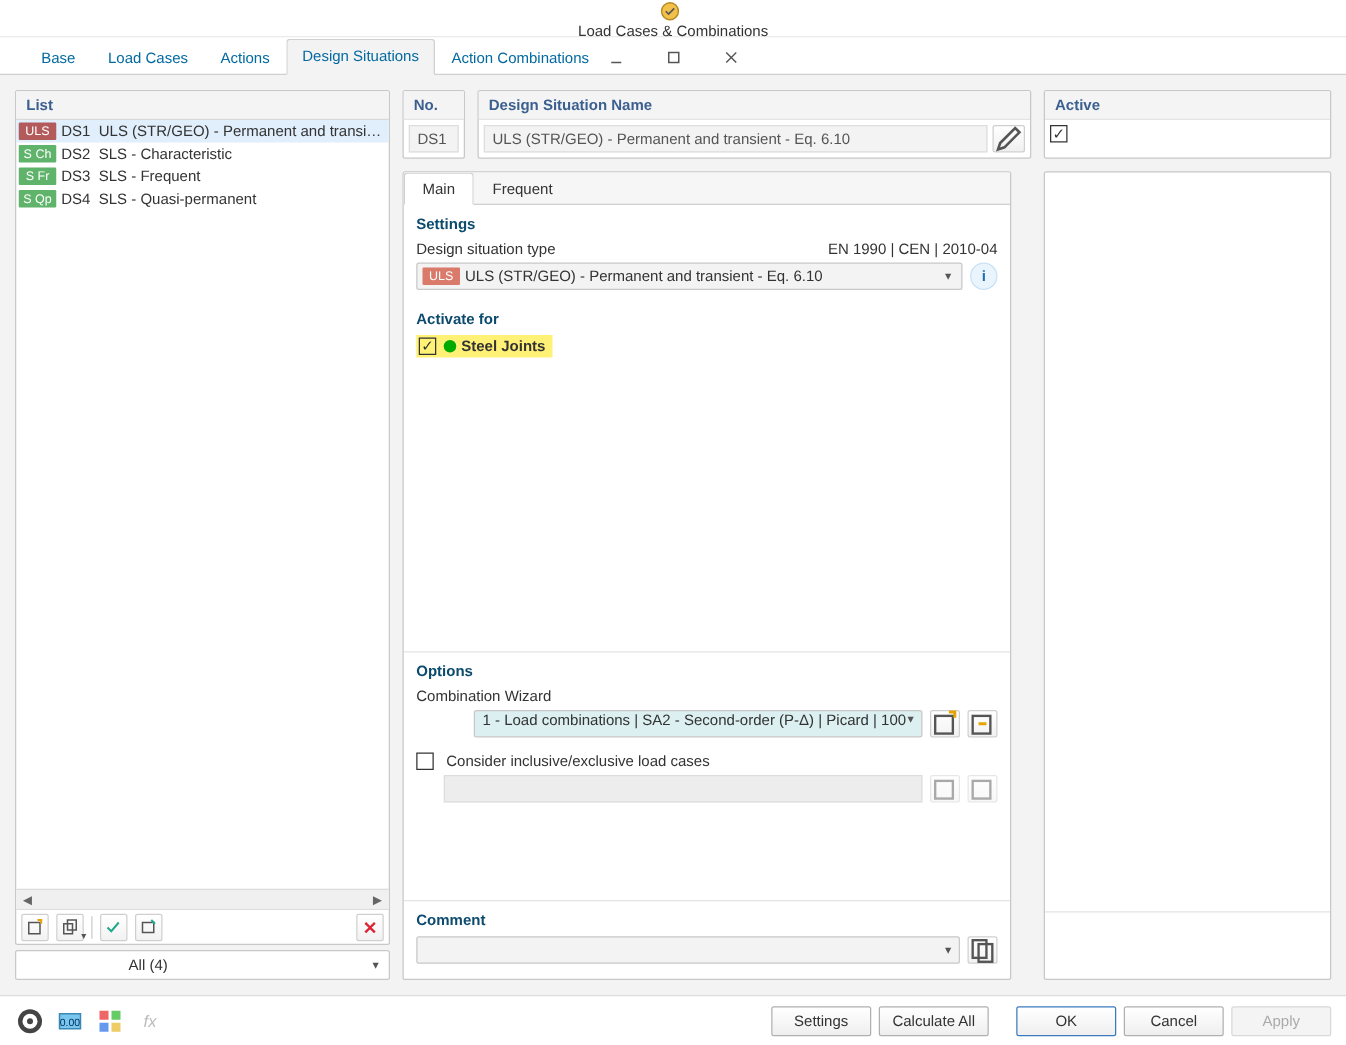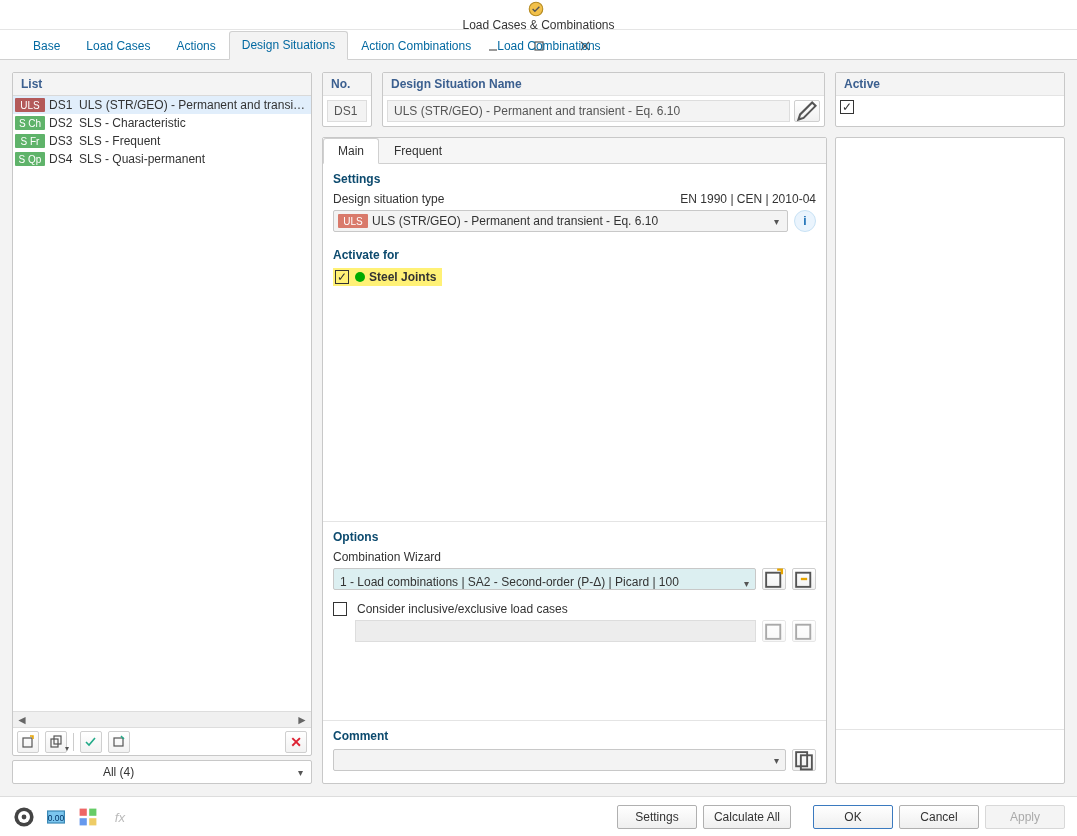--- a/index.html
+++ b/index.html
@@ -58,21 +58,21 @@
   .name-box { flex:1; }
   .active-box { width:230px; }
   .field-box { background:#fff; border:1px solid #c8c8c8; border-radius:2px; }
   .field-head { padding:4px 8px; font-weight:600; color:#3b5f8f; border-bottom:1px solid #e4e4e4; background:#f4f4f4; }
   .field-body { padding:4px; display:flex; align-items:center; gap:4px; }
   .ro-input { flex:1; height:22px; background:#f3f3f3; border:1px solid #ddd; padding:0 6px; display:flex; align-items:center; color:#555; }
   .edit-btn { width:26px; height:22px; border:1px solid #cfcfcf; background:linear-gradient(#fff,#f0f0f0); display:flex; align-items:center; justify-content:center; border-radius:2px; }
   .chk { width:14px; height:14px; border:1px solid #333; display:flex; align-items:center; justify-content:center; }
   .chk.checked::after { content:"✓"; font-size:12px; line-height:1; }
 
-  .bottomrow { flex:1; display:flex; gap:8px; }
+  .bottomrow { flex:1; display:flex; gap:26px; }
   .detailpanel { flex:1; background:#fff; border:1px solid #c8c8c8; border-radius:2px; display:flex; flex-direction:column; }
   .preview { width:230px; background:#fff; border:1px solid #c8c8c8; border-radius:2px; display:flex; flex-direction:column;}
   .preview-spacer{flex:1;}
 
   .subtabs { display:flex; border-bottom:1px solid #d0d0d0; background:#f6f6f6; }
   .subtab { padding:5px 14px; border:1px solid transparent; border-bottom:none; margin-bottom:-1px; cursor:default; }
   .subtab.active { background:#fff; border:1px solid #d0d0d0; border-bottom:1px solid #fff; border-radius:3px 3px 0 0; }
 
   .section { padding:6px 10px; }
   .section-title { font-weight:600; color:#0c4a6e; padding:2px 0 4px; }
@@ -80,21 +80,21 @@
   .info-right { margin-left:auto; }
   .dd { flex:1; height:22px; border:1px solid #c8c8c8; background:#f3f3f3; display:flex; align-items:center; padding:0 4px; border-radius:2px; }
   .dd .caret { margin-left:auto; font-size:10px; color:#555; padding:0 4px; }
   .pillbadge { width:30px; height:14px; font-size:10px; background:#d97a6b; color:#fff; display:flex; align-items:center; justify-content:center; margin-right:4px; border-radius:1px; }
   .info-icon { width:22px; height:22px; border:1px solid #c8e2f5; background:#eaf4fd; border-radius:11px; display:flex; align-items:center; justify-content:center; color:#1a6fb5; font-weight:bold; }
 
   .hl { background:#fff176; display:inline-flex; align-items:center; padding:2px 6px 2px 2px; }
   .green-dot { width:10px; height:10px; background:#0a0; border-radius:50%; margin:0 4px 0 6px; }
 
   .options-block { flex:0 0 auto; border-top:1px solid #e4e4e4; margin-top:auto; }
-  .small-dd { flex:1; height:22px; border:1px solid #c8c8c8; background:#dceff1; display:flex; align-items:flex-end; padding:0 6px; border-radius:2px; }
+  .small-dd { flex:1; height:22px; border:1px solid #c8c8c8; background:#dceff1; display:flex; align-items:flex-start; padding:0 6px; border-radius:2px;margin-left:46px; }
   .small-dd .caret { margin-left:auto; font-size:10px; color:#555; }
   .iconbtn { width:24px; height:22px; border:1px solid #cfcfcf; background:linear-gradient(#fff,#f2f2f2); border-radius:2px; display:flex; align-items:center; justify-content:center; }
   .disabled-field { flex:1; height:22px; background:#ededed; border:1px solid #ddd; margin-left:22px; }
 
   .comment-block { border-top:1px solid #e4e4e4; padding:6px 10px 10px; }
   .comment-dd { height:22px; border:1px solid #c8c8c8; background:#f3f3f3; display:flex; align-items:center; padding:0 6px; border-radius:2px; flex:1;}
   .comment-dd .caret { margin-left:auto; font-size:10px; color:#555; }
 
   
   .footer { position:absolute; left:0; right:0; bottom:0; height:40px; border-top:1px solid #ddd; display:flex; align-items:center; padding:0 12px; gap:6px; background:#fff; }
@@ -138,21 +138,20 @@
       </div>
   </div>
 </div>
 
 <div class="tabs">
   <div class="tab">Base</div>
   <div class="tab">Load Cases</div>
   <div class="tab">Actions</div>
   <div class="tab active">Design Situations</div>
   <div class="tab">Action Combinations</div>
-  <div class="tab">Load Combinations</div>
 </div>
 
 <div class="workarea">
 
   <div class="leftpanel">
     <div class="panel-box">
       <div class="panel-header">List</div>
       <div class="list-body">
         <div class="list-row selected">
           <span class="badge uls">ULS</span>

